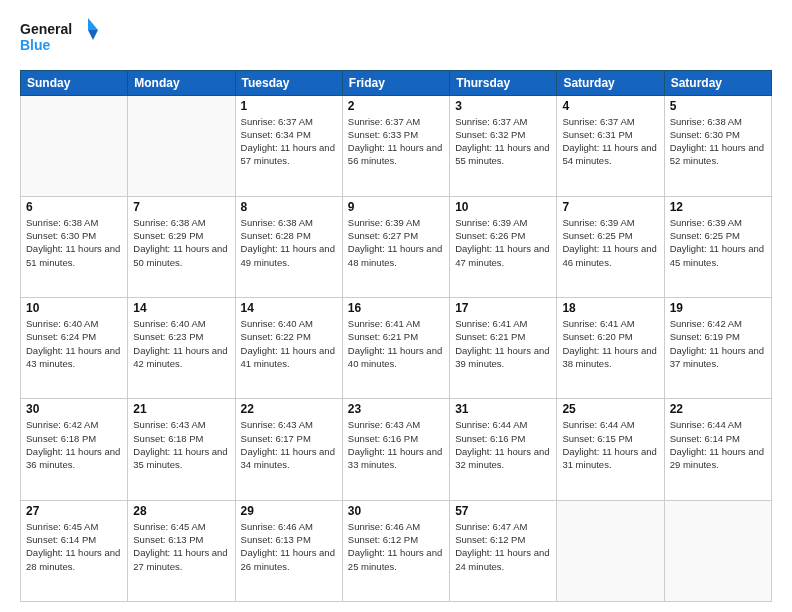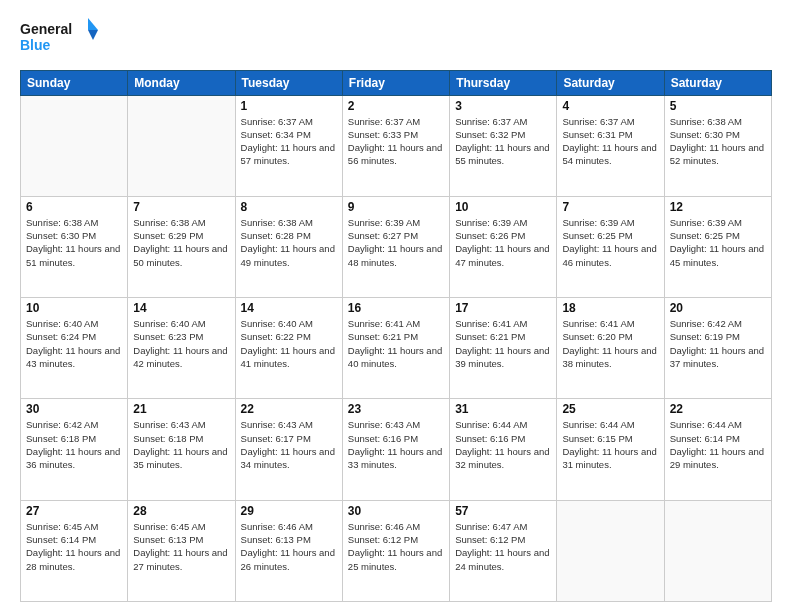--- a/index.html
+++ b/index.html
@@ -186,21 +186,21 @@
           </td>
           <td>
             <div class="day-num">17</div>
             <div class="day-info">Sunrise: 6:41 AM<br>Sunset: 6:21 PM<br>Daylight: 11 hours and 39 minutes.</div>
           </td>
           <td>
             <div class="day-num">18</div>
             <div class="day-info">Sunrise: 6:41 AM<br>Sunset: 6:20 PM<br>Daylight: 11 hours and 38 minutes.</div>
           </td>
           <td>
-            <div class="day-num">20</div>
+            <div class="day-num">19</div>
             <div class="day-info">Sunrise: 6:42 AM<br>Sunset: 6:19 PM<br>Daylight: 11 hours and 37 minutes.</div>
           </td>
         </tr>
         <tr>
           <td>
             <div class="day-num">30</div>
             <div class="day-info">Sunrise: 6:42 AM<br>Sunset: 6:18 PM<br>Daylight: 11 hours and 36 minutes.</div>
           </td>
           <td>
             <div class="day-num">21</div>

